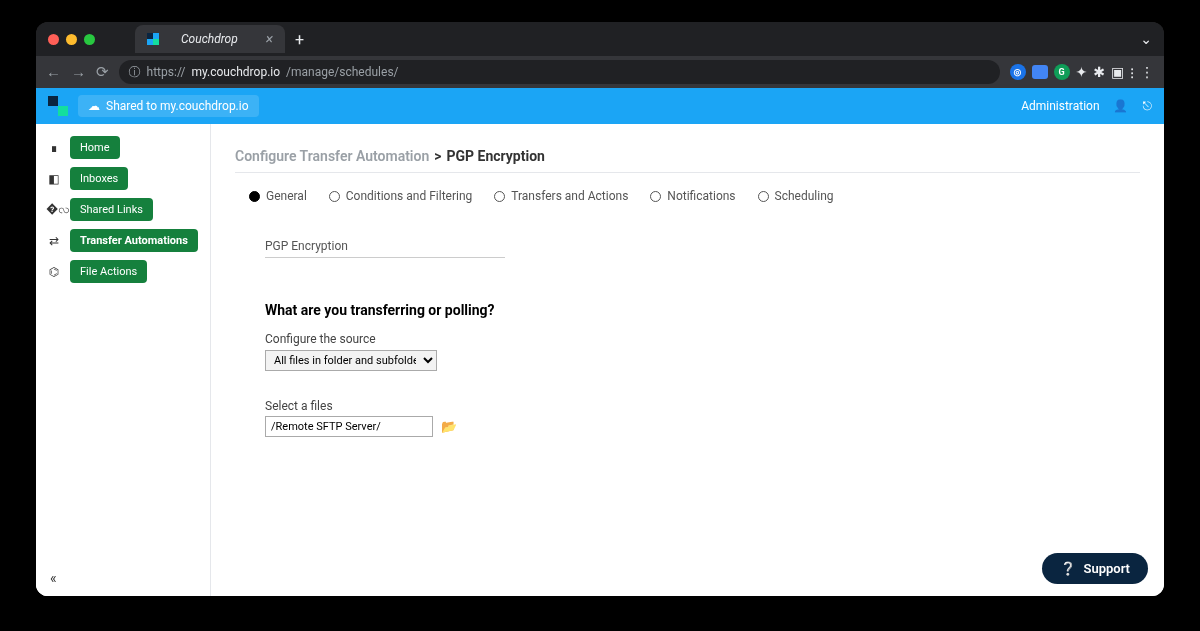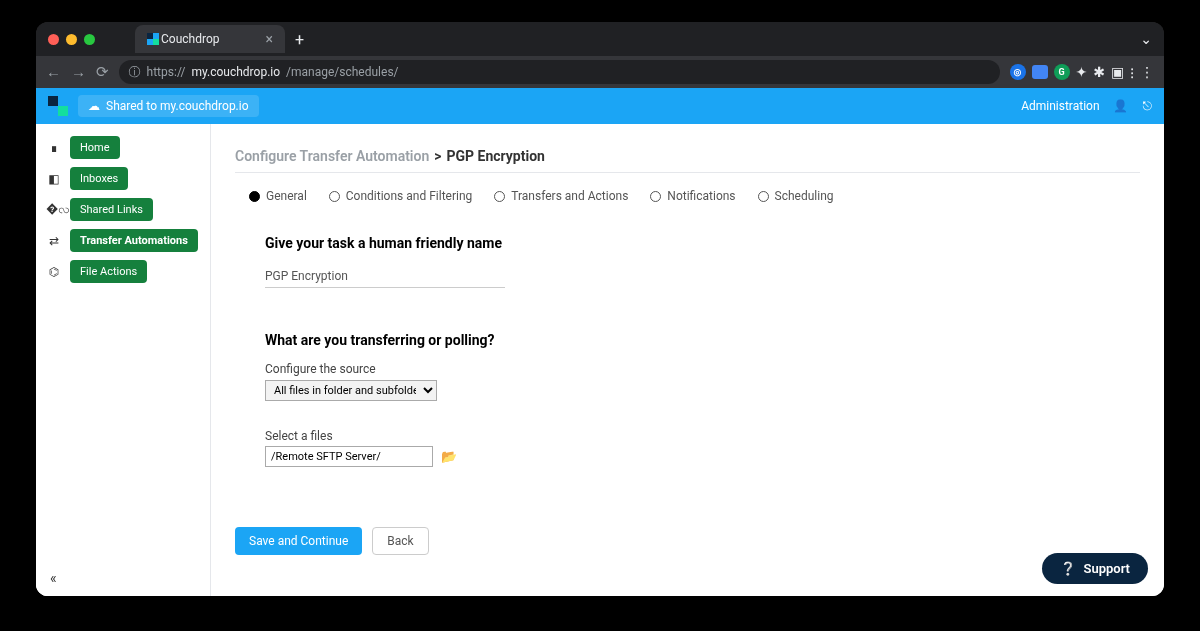--- a/index.html
+++ b/index.html
@@ -3,21 +3,21 @@
 <meta charset="utf-8">
 <style>
   * { margin:0; padding:0; box-sizing:border-box; font-family:-apple-system,BlinkMacSystemFont,"Segoe UI",Roboto,sans-serif; }
   body { background:#000; width:1200px; height:631px; overflow:hidden; }
   .frame { position:absolute; left:36px; top:22px; width:1128px; height:574px; background:#2b2b2b; border-radius:12px; overflow:hidden; box-shadow:0 8px 24px rgba(0,0,0,0.6); }
   
   .titlebar { height:34px; background:#202124; display:flex; align-items:center; padding:0 12px; }
   .traffic { display:flex; gap:7px; margin-right:40px; }
   .dot { width:11px; height:11px; border-radius:50%; }
   .dot.red { background:#ff5f57; } .dot.yellow { background:#febc2e; } .dot.green { background:#28c840; }
-  .tab { background:#35363a; height:28px; border-radius:8px 8px 0 0; display:flex; align-items:center; padding:0 12px; font-size:12px; color:#e8eaed; gap:2px; width:150px; }
+  .tab { background:#35363a; height:28px; border-radius:8px 8px 0 0; display:flex; align-items:center; padding:0 12px; font-size:12px; color:#e8eaed; gap:22px; width:150px;font-style:italic; }
   .tab-logo { width:12px; height:12px; display:flex; flex-wrap:wrap; }
   .tab-logo span { width:6px; height:6px; }
   .tab-close { margin-left:auto; color:#9aa0a6; font-size:14px; cursor:pointer; }
   .newtab { color:#e8eaed; margin-left:10px; font-size:16px; cursor:pointer; }
   .chev { margin-left:auto; color:#e8eaed; font-size:14px; cursor:pointer; }
   
   .urlbar { height:32px; background:#35363a; display:flex; align-items:center; padding:0 10px; gap:10px; }
   .nav-icn { color:#9aa0a6; font-size:15px; cursor:pointer; }
   .url-pill { flex:1; height:24px; background:#202124; border-radius:12px; display:flex; align-items:center; padding:0 10px; color:#9aa0a6; font-size:12px; gap:6px; }
   .url-pill .host { color:#e8eaed; }
@@ -183,42 +183,37 @@
               <span class="step-dot"></span>
               <span>Notifications</span>
             </div>
           <div class="step">
               <span class="step-dot"></span>
               <span>Scheduling</span>
             </div>
         </div>
 
         <div class="panel">
-          <h3>Give your task a human friendly name</h3>
           <input class="input-line" value="PGP Encryption" style="">
         </div>
 
         <div class="panel">
           <h3>What are you transferring or polling?</h3>
           <div class="label">Configure the source</div>
           <select class="select">
             <option>All files in folder and subfolders</option>
           </select>
           <div style="height:28px"></div>
           <div class="label">Select a files</div>
           <div class="folder-row">
             <input class="folder-input" value="/Remote SFTP Server/" style="">
             <span class="folder-icn">📂</span>
           </div>
         </div>
 
-        <div class="actions">
-          <button class="btn-primary">Save and Continue</button>
-          <button class="btn-secondary">Back</button>
-        </div>
 
         <div class="support">
           <span>❔</span>
           <span>Support</span>
         </div>
       </div>
     </div>
   </div>
 </div>
 

